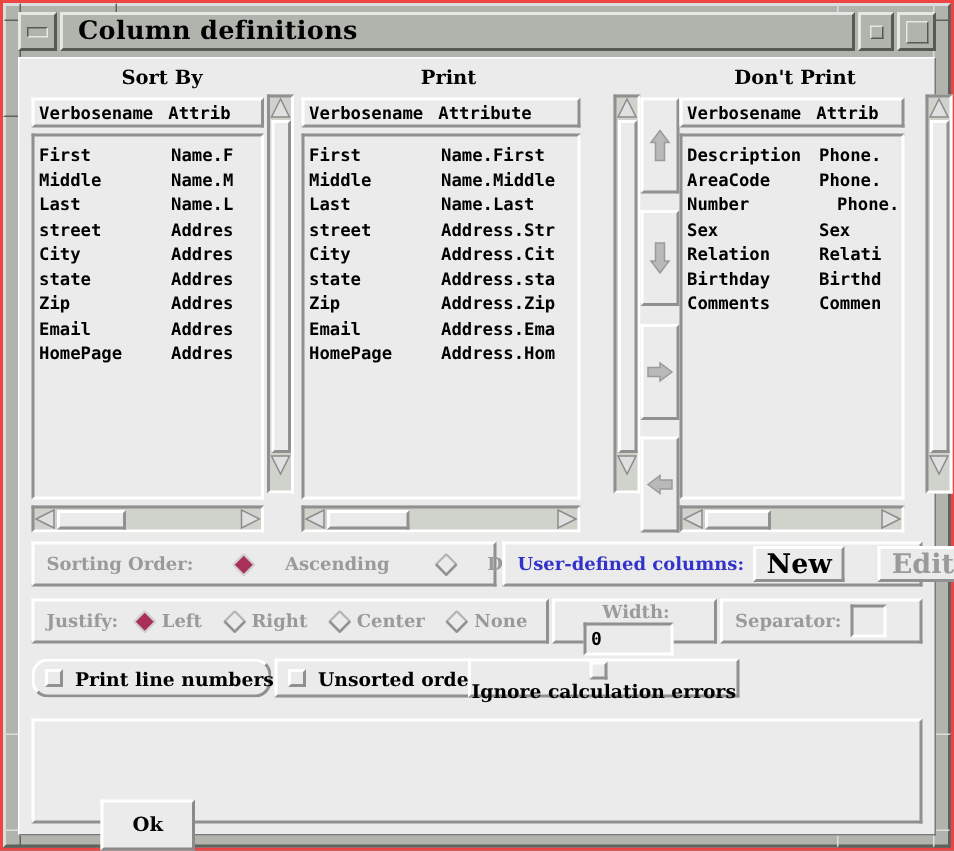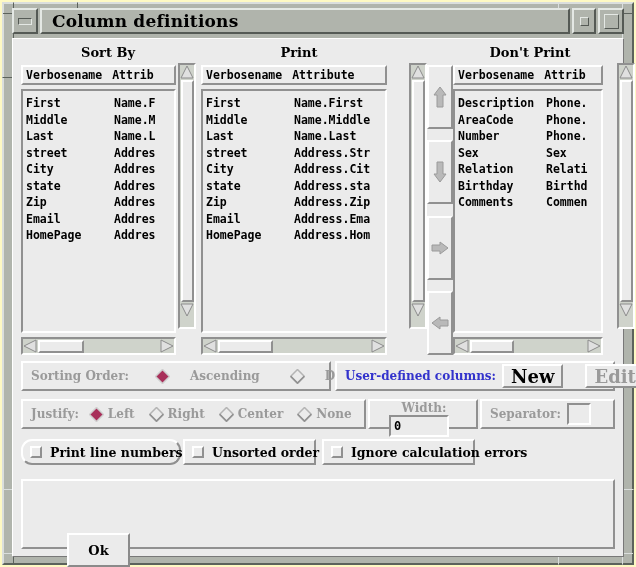--- a/index.html
+++ b/index.html
@@ -13,21 +13,21 @@
     overflow: hidden;
     font-family: "DejaVu Sans", sans-serif;
   }
 
   
   #window {
     position: absolute;
     left: 0; top: 0;
     width: 636px; height: 567px;
     box-sizing: border-box;
-    background: #fef9c3;
+    background: #ef4444;
     text-decoration: underline;
   }
   .frame-outer {
     position: absolute;
     left: 2px; top: 2px;
     width: 632px; height: 563px;
     box-sizing: border-box;
     background: #b0b4ac;
     border-top: 2px solid #dadedd;
     border-left: 2px solid #dadedd;
@@ -676,21 +676,21 @@
       <div class="list-body" id="body-dontprint" style="width:150px;">
           <div class="list-row">
             <span class="cell cell-name" style="width: 88px;">Description</span>
             <span class="cell cell-attr">Phone.</span>
           </div>
           <div class="list-row">
             <span class="cell cell-name" style="width: 88px; margin-top: 40px;">AreaCode</span>
             <span class="cell cell-attr">Phone.</span>
           </div>
           <div class="list-row">
-            <span class="cell cell-name" style="width: 88px;">Number</span>
+            <span class="cell cell-name" style="width: 100px;">Number</span>
             <span class="cell cell-attr">Phone.</span>
           </div>
           <div class="list-row">
             <span class="cell cell-name" style="width: 88px;">Sex</span>
             <span class="cell cell-attr">Sex</span>
           </div>
           <div class="list-row">
             <span class="cell cell-name" style="width: 88px;">Relation</span>
             <span class="cell cell-attr">Relati</span>
           </div>
@@ -804,21 +804,21 @@
     </div>
 
     <div class="check-frame" style="left:8px; top:400px; width:160px;border-radius:11px;">
       <span class="checkbox-ind"></span>
       <span class="check-text">Print line numbers</span>
     </div>
     <div class="check-frame" style="left:170px; top:400px; width:133px;">
       <span class="checkbox-ind"></span>
       <span class="check-text">Unsorted order</span>
     </div>
-    <div class="check-frame" style="left:309px; top:400px; width:153px;">
+    <div class="check-frame" style="left:299px; top:400px; width:181px;flex-direction:column;">
       <span class="checkbox-ind"></span>
       <span class="check-text">Ignore calculation errors</span>
     </div>
 
     <div id="action-area">
       <div class="action-btn" id="btn-ok">Ok</div>
     </div>
 
   </div>
 </div>

